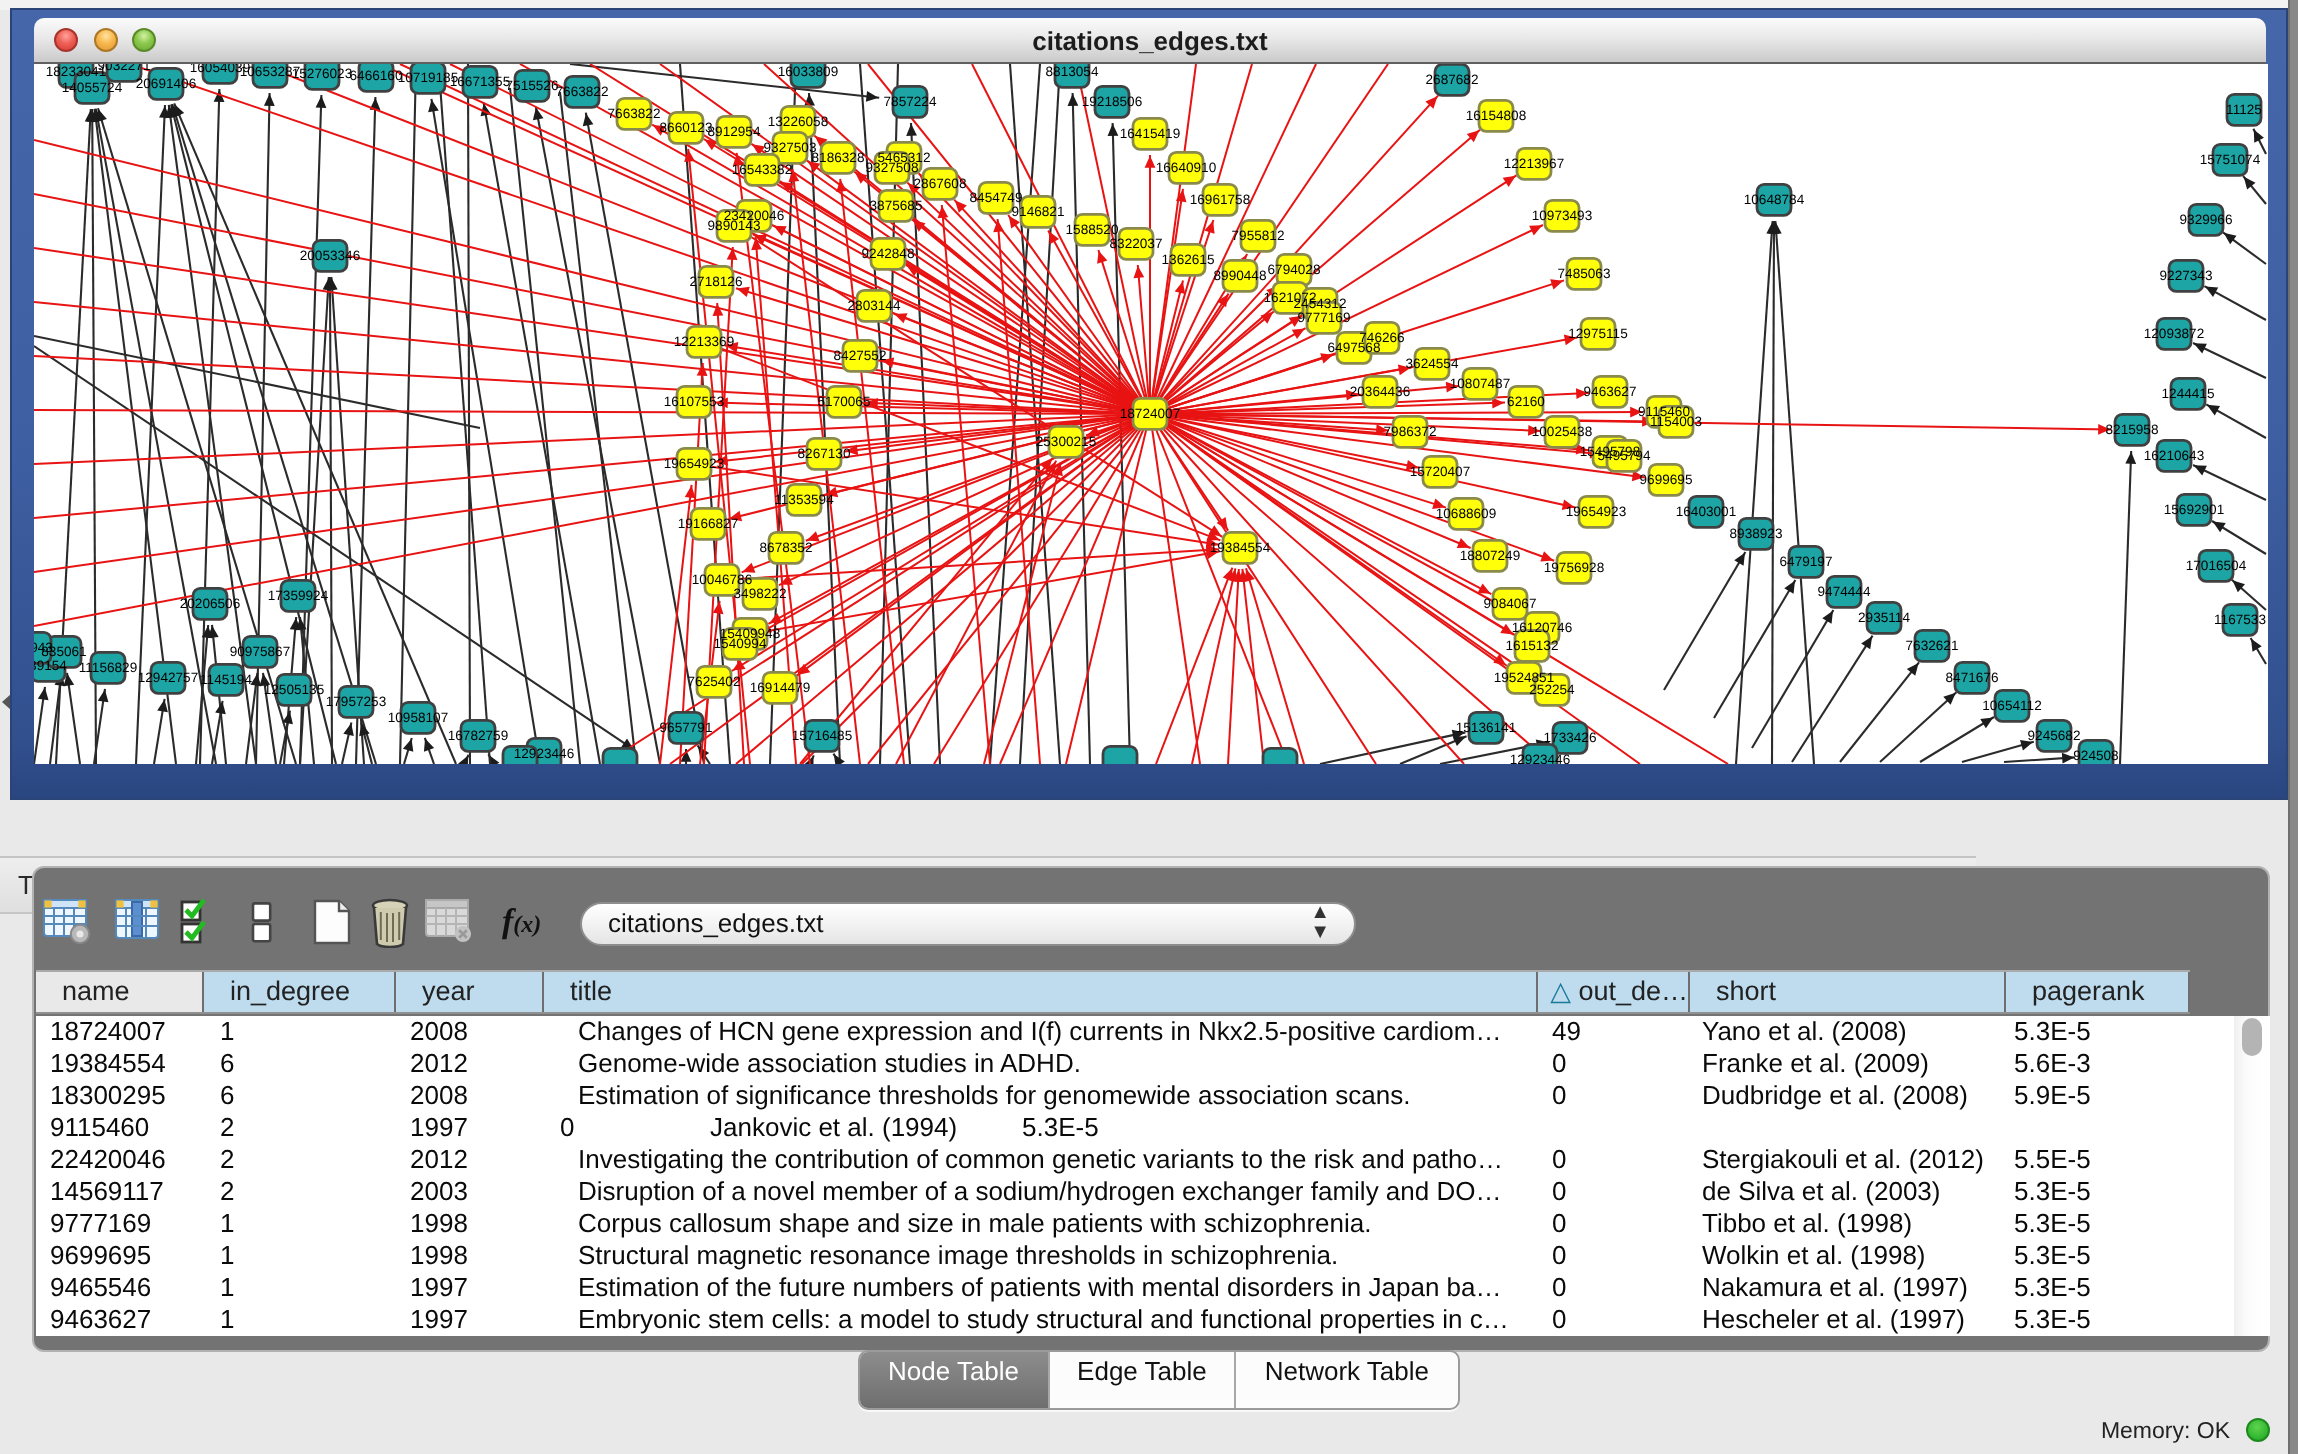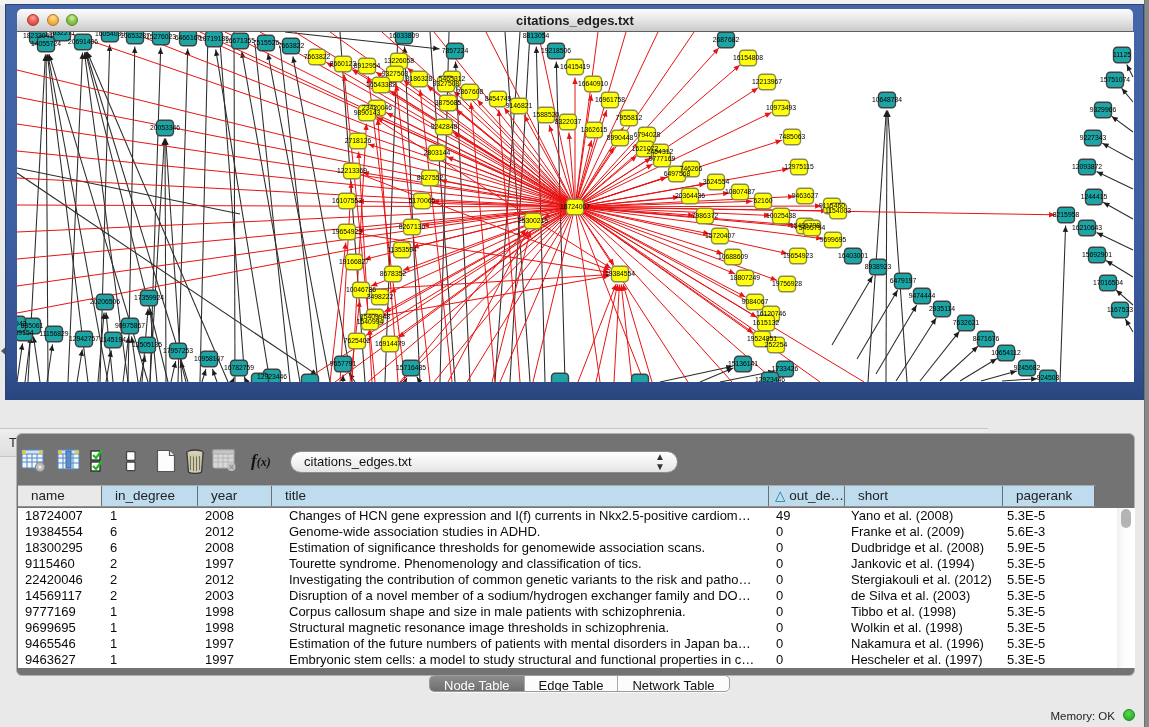--- a/index.html
+++ b/index.html
@@ -24,21 +24,21 @@
 #thead{position:absolute;left:1px;top:51px;height:22px;display:flex;background:#fff;border-top:1px solid #aaa;border-bottom:1px solid #909090}
 #thead div{background:#bedcee;border-right:1px solid #6e6e6e;font-size:13.5px;color:#222;line-height:20px;overflow:hidden;white-space:nowrap;padding-left:13px}
 #rowsarea{position:absolute;left:1px;top:74px;width:1117px;height:160px;overflow:hidden;background:#fff}
 .tr{display:flex;height:16px;font-size:13px;line-height:16px;color:#0a0a0a;white-space:nowrap}
 .tr div{overflow:hidden}
 .c0{width:87px;padding-left:7px}.c1{width:96px;padding-left:5px}.c2{width:73px;padding-left:4px}
 .c3{width:496px;padding-left:15px}.c4{width:76px;padding-left:6px}.c5{width:155px;padding-left:5px}
 .c6{width:100px;padding-left:6px}
 #vscroll{position:absolute;right:2px;top:74px;width:15px;height:160px;background:linear-gradient(90deg,#efefef,#fbfbfb 40%,#ffffff)}
 #vthumb{position:absolute;left:4px;top:1px;width:10px;height:19px;background:#b4b4b4;border-radius:5px}
-#tabs{position:absolute;left:429px;top:675px;height:17px;display:flex;border:1px solid #9b9b9b;border-radius:5px;overflow:hidden;background:#fcfcfc;box-shadow:0 1px 0 rgba(255,255,255,.7)}
+#tabs{position:absolute;left:429px;top:675px;height:30px;display:flex;border:1px solid #9b9b9b;border-radius:5px;overflow:hidden;background:#fcfcfc;box-shadow:0 1px 0 rgba(255,255,255,.7)}
 #tabs div{font-size:13px;line-height:19px;padding:0 14px;color:#111;border-right:1px solid #a8a8a8}
 #tabs div.sel{background:linear-gradient(180deg,#8d8d8d,#6e6e6e);color:#fff}
 #tabs div:last-child{border-right:none}
 #mem{position:absolute;right:34px;top:710px;font-size:11.5px;color:#222}
 #memdot{position:absolute;right:14px;top:709px;width:12px;height:12px;border-radius:50%;background:radial-gradient(circle at 45% 35%,#5fd44f,#2eb32e 70%,#1f9a1f);border:1px solid #1e8a1e}
 </style></head>
 <body>
 <div id="screen">
 <div id="topstrip"></div>
 <svg style="position:absolute;left:0px;top:346px" width="6" height="10" viewBox="0 0 6 10">
@@ -678,21 +678,20 @@
           <div class="c2">2008</div>
           <div class="c3">Estimation of significance thresholds for genomewide association scans.</div>
           <div class="c4">0</div>
           <div class="c5">Dudbridge et al. (2008)</div>
           <div class="c6">5.9E-5</div>
         </div>
 <div class="tr">
           <div class="c0">9115460</div>
           <div class="c1">2</div>
           <div class="c2">1997</div>
-          <div class="c3">Tourette syndrome. Phenomenology and classification of tics.</div>
           <div class="c4">0</div>
           <div class="c5">Jankovic et al. (1994)</div>
           <div class="c6">5.3E-5</div>
         </div>
 <div class="tr">
           <div class="c0">22420046</div>
           <div class="c1">2</div>
           <div class="c2">2012</div>
           <div class="c3">Investigating the contribution of common genetic variants to the risk and patho…</div>
           <div class="c4">0</div>
@@ -725,21 +724,21 @@
           <div class="c4">0</div>
           <div class="c5">Wolkin et al. (1998)</div>
           <div class="c6">5.3E-5</div>
         </div>
 <div class="tr">
           <div class="c0">9465546</div>
           <div class="c1">1</div>
           <div class="c2">1997</div>
           <div class="c3">Estimation of the future numbers of patients with mental disorders in Japan ba…</div>
           <div class="c4">0</div>
-          <div class="c5">Nakamura et al. (1996)</div>
+          <div class="c5">Nakamura et al. (1997)</div>
           <div class="c6">5.3E-5</div>
         </div>
 <div class="tr">
           <div class="c0">9463627</div>
           <div class="c1">1</div>
           <div class="c2">1997</div>
           <div class="c3">Embryonic stem cells: a model to study structural and functional properties in c…</div>
           <div class="c4">0</div>
           <div class="c5">Hescheler et al. (1997)</div>
           <div class="c6">5.3E-5</div>

